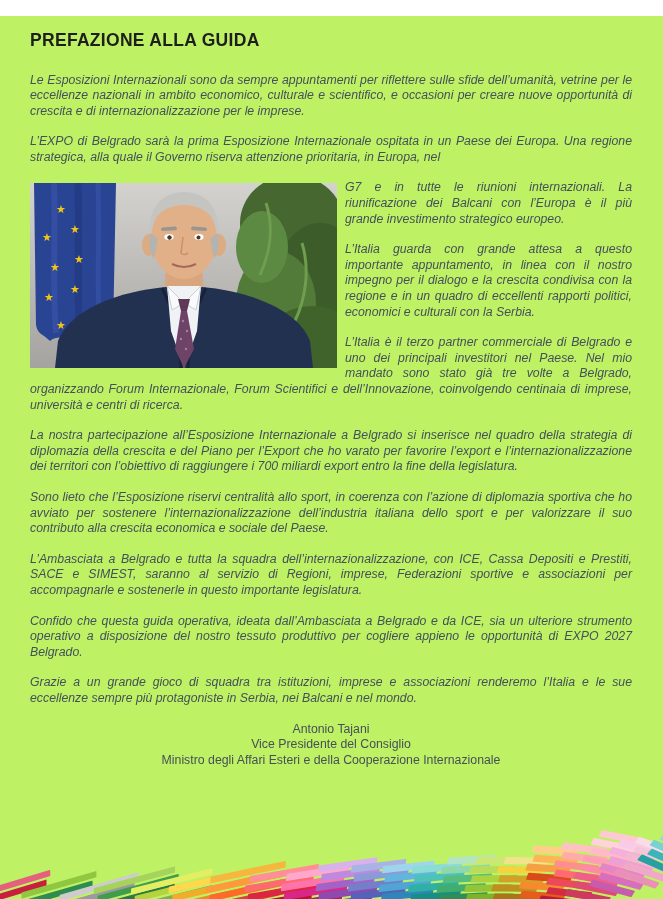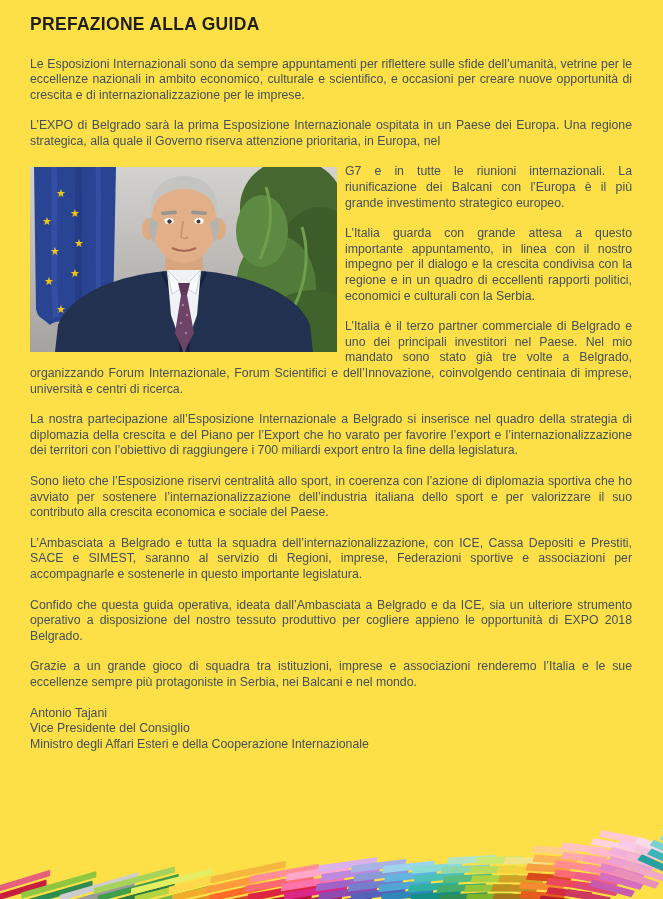--- a/index.html
+++ b/index.html
@@ -1,39 +1,39 @@
 <!DOCTYPE html>
 <html lang="it"><head>
 <meta charset="utf-8">
 <style>
   html,body{margin:0;padding:0;}
   body{
     width:663px;height:899px;background:#ffffff;overflow:hidden;position:relative;
     font-family:"Liberation Sans", sans-serif;
   }
-  .page{position:absolute;inset:0;background:#fde047;overflow:hidden;}
+  .page{position:absolute;inset:0;background:#bef264;overflow:hidden;margin-top:16px;}
   .content{position:absolute;left:30px;top:0;width:602px;}
   .title{
     font-size:17.5px;font-weight:bold;color:#1e1e1c;line-height:21.5px;
     letter-spacing:.3px;margin:14px 0 21px 0;
   }
   p.body{
     font-size:12.3px;line-height:15.6px;color:#44505a;
-    text-align:justify;margin:0 0 15px 0;hyphens:none;
+    text-align:justify;margin:0 0 15px 0;hyphens:none;font-style:italic;
   }
   .photo{
     float:left;width:307px;height:185px;margin:3px 8px 6px 0;
     overflow:hidden;background:#b9b8b5;
   }
   .photo svg{display:block;width:100%;height:100%;}
   .clear{clear:left;}
   .sig-block{margin-top:9px;}
   .sig{
     font-size:12.3px;line-height:15.6px;color:#44505a;
-    text-align:left;margin:0;
+    text-align:center;margin:0;
   }
   .fan{position:absolute;left:0;bottom:0;width:663px;height:130px;}
 </style>
 </head>
 <body>
 
 <div class="page">
   <div class="content">
 
     <div class="title">
@@ -116,21 +116,21 @@
       </svg>
     </div>
 
     <p class="body">G7 e in tutte le riunioni internazionali. La riunificazione dei Balcani con l’Europa è il più grande investimento strategico europeo.</p>
     <p class="body">L’Italia guarda con grande attesa a questo importante appuntamento, in linea con il nostro impegno per il dialogo e la crescita condivisa con la regione e in un quadro di eccellenti rapporti politici, economici e culturali con la Serbia.</p>
     <p class="body">L’Italia è il terzo partner commerciale di Belgrado e uno dei principali investitori nel Paese. Nel mio mandato sono stato già tre volte a Belgrado, organizzando Forum Internazionale, Forum Scientifici e dell’Innovazione, coinvolgendo centinaia di imprese, università e centri di ricerca.</p>
 
     <p class="body clear">La nostra partecipazione all’Esposizione Internazionale a Belgrado si inserisce nel quadro della strategia di diplomazia della crescita e del Piano per l’Export che ho varato per favorire l’export e l’internazionalizzazione dei territori con l’obiettivo di raggiungere i 700 miliardi export entro la fine della legislatura.</p>
     <p class="body">Sono lieto che l’Esposizione riservi centralità allo sport, in coerenza con l’azione di diplomazia sportiva che ho avviato per sostenere l’internazionalizzazione dell’industria italiana dello sport e per valorizzare il suo contributo alla crescita economica e sociale del Paese.</p>
     <p class="body">L’Ambasciata a Belgrado e tutta la squadra dell’internazionalizzazione, con ICE, Cassa Depositi e Prestiti, SACE e SIMEST, saranno al servizio di Regioni, imprese, Federazioni sportive e associazioni per accompagnarle e sostenerle in questo importante legislatura.</p>
-    <p class="body">Confido che questa guida operativa, ideata dall’Ambasciata a Belgrado e da ICE, sia un ulteriore strumento operativo a disposizione del nostro tessuto produttivo per cogliere appieno le opportunità di EXPO 2018 Belgrado.</p>
+    <p class="body">Confido che questa guida operativa, ideata dall’Ambasciata a Belgrado e da ICE, sia un ulteriore strumento operativo a disposizione del nostro tessuto produttivo per cogliere appieno le opportunità di EXPO 2027 Belgrado.</p>
     <p class="body">Grazie a un grande gioco di squadra tra istituzioni, imprese e associazioni renderemo l’Italia e le sue eccellenze sempre più protagoniste in Serbia, nei Balcani e nel mondo.</p>
 
     <div class="sig-block">
       <p class="sig">Antonio Tajani</p>
       <p class="sig">Vice Presidente del Consiglio</p>
       <p class="sig">Ministro degli Affari Esteri e della Cooperazione Internazionale</p>
     </div>
   </div>
 
   <svg class="fan" viewBox="0 0 663 130" aria-hidden="true">

